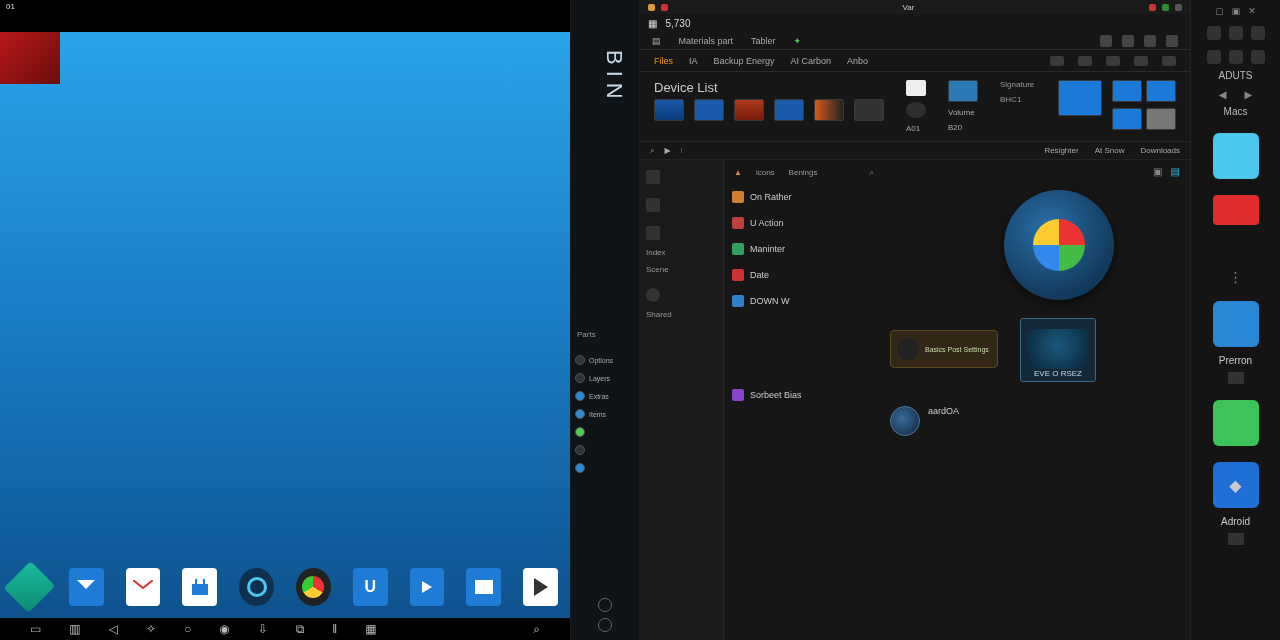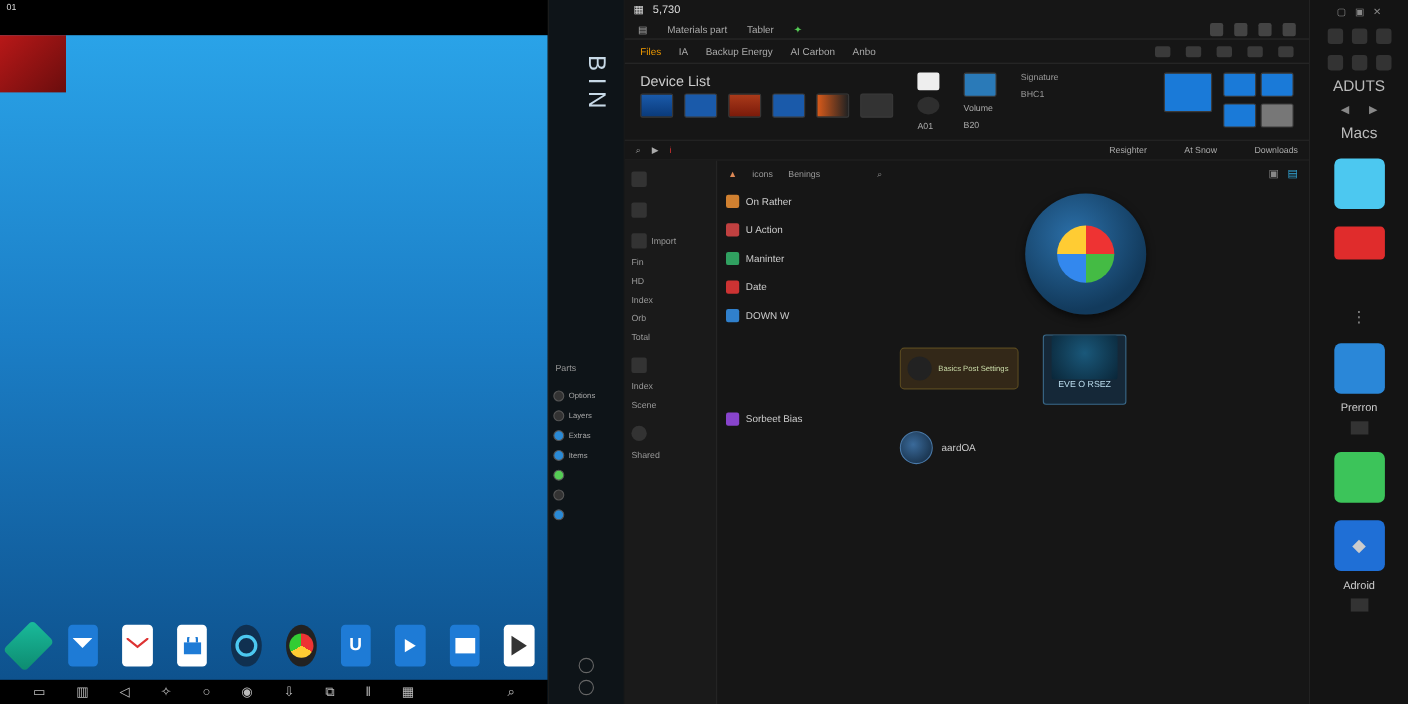--- a/index.html
+++ b/index.html
@@ -1,20 +1,20 @@
 <!DOCTYPE html>
 <html><head>
 <meta charset="utf-8">
 <style>
 *{margin:0;padding:0;box-sizing:border-box;font-family:"Segoe UI",Arial,sans-serif}
 html,body{width:1280px;height:640px;overflow:hidden;background:#0a0a0a;color:#ccc}
 .screen{display:flex;width:100%;height:100%}
 
 
-.left{width:498px;height:100%;position:relative;background:#000;display:flex;flex-direction:column}
+.left{width:570px;height:100%;position:relative;background:#000;display:flex;flex-direction:column}
 .left-top{height:12px;display:flex;align-items:center;padding:0 6px;font-size:8px;color:#ddd}
 .left-wall{flex:1;margin:20px 0 0 0;background:linear-gradient(180deg,#2aa3e8 0%,#1b7ec6 45%,#0d4f8a 100%);position:relative}
 .left-wall .square{position:absolute;top:0;left:0;width:60px;height:52px;background:linear-gradient(135deg,#b81818,#6a0d0d)}
 .clock{position:absolute;top:50%;left:50%;transform:translate(-50%,-50%);color:#e6f2fb;font-size:28px;font-weight:300;letter-spacing:1px}
 
 
 .dock{position:absolute;bottom:34px;left:0;right:0;display:flex;gap:22px;padding:0 12px;align-items:flex-end}
 .dock .app{width:38px;height:38px;border-radius:4px;display:flex;align-items:center;justify-content:center;font-size:16px}
 .navbar{position:absolute;bottom:0;left:0;right:0;height:22px;background:#000;display:flex;gap:28px;align-items:center;padding:0 30px;color:#bbb;font-size:12px}
 .navbar span{cursor:pointer}
@@ -70,32 +70,32 @@
 .lower-list .li{display:flex;align-items:center;gap:6px;padding:3px 2px;color:#ccc;cursor:pointer}
 .lower-list .li .ic{width:12px;height:12px;border-radius:2px}
 .lower-canvas{flex:1;position:relative;display:flex;align-items:flex-start;justify-content:flex-start;padding:8px}
 
 .gear{position:absolute;top:30px;left:120px;width:110px;height:110px}
 .gear .ring{width:100%;height:100%;border-radius:50%;background:radial-gradient(circle at 40% 35%,#2b6fa8 0%,#123a5c 70%);box-shadow:0 3px 8px rgba(0,0,0,.6);display:flex;align-items:center;justify-content:center}
 .gear .petal{width:52px;height:52px;border-radius:50%;background:conic-gradient(#e33 0 90deg,#4b4 90deg 180deg,#38e 180deg 270deg,#fc3 270deg 360deg)}
 
 .badge1{position:absolute;top:170px;left:6px;width:108px;height:38px;border:1px solid #5a4a20;border-radius:4px;background:#332818;display:flex;align-items:center;padding:0 6px;font-size:7px;color:#cda}
 .badge1 .circ{width:22px;height:22px;border-radius:50%;background:#222;margin-right:6px}
-.badge2{position:absolute;top:158px;left:136px;width:76px;height:64px;border:1px solid #3a6a8a;border-radius:3px;background:#152838;display:flex;flex-direction:column;align-items:center;font-size:8px;color:#bde;padding-bottom:3px}
+.badge2{position:absolute;top:158px;left:136px;width:76px;height:64px;border:1px solid #3a6a8a;border-radius:3px;background:#152838;display:flex;flex-direction:column;align-items:center;justify-content:flex-end;font-size:8px;color:#bde;padding-bottom:3px}
 .badge2 .img{width:60px;height:40px;background:radial-gradient(circle at 50% 40%,#1a587a,#0a2638);border-radius:2px}
 
-.avatar-row{position:absolute;top:246px;left:6px;display:flex;align-items:center;gap:8px;font-size:9px;color:#ccc}
+.avatar-row{position:absolute;top:246px;left:6px;display:flex;gap:8px;font-size:9px;color:#ccc}
 .avatar-row .av{width:30px;height:30px;border-radius:50%;background:radial-gradient(circle at 40% 40%,#3a6a9a,#102438);border:1px solid #4a7aaa}
 
 
 .rail{width:90px;background:#141414;display:flex;flex-direction:column;align-items:center;gap:4px;padding:6px 0;border-left:1px solid #222}
 .rail .toprow{display:flex;gap:8px;font-size:9px;color:#888}
 .rail .iconrow{display:flex;gap:8px;margin-top:6px}
 .rail .iconrow i{width:14px;height:14px;background:#333;border-radius:3px}
-.rail .rlabel{font-size:14px;color:#bbb;margin-top:2px}
+.rail .rlabel{font-size:10px;color:#bbb;margin-top:2px}
 .rail .tile{width:46px;height:46px;border-radius:6px;margin-top:12px;display:flex;align-items:center;justify-content:center;cursor:pointer}
 .rail .cap{font-size:10px;color:#ccc;margin-top:4px}
 .rail .sm{width:16px;height:12px;background:#333;margin-top:2px}
 .rail .arrows{display:flex;gap:18px;font-size:10px;color:#888;margin-top:4px}
 </style>
 </head>
 <body>
 
 <div class="screen">
 
@@ -190,20 +190,32 @@
           <span class="dot" style="background:#2a8ad6"></span>
         </div>
     </div>
     <div class="mid-bottom">
       <div></div>
       <div></div>
     </div>
   </div>
 
   <div class="right">
+    <div class="r-top">
+      <div class="trio">
+        <span style="background:#d94"></span>
+        <span style="background:#c33"></span>
+      </div>
+      <span>Var</span>
+      <div class="trio">
+        <span style="background:#c33"></span>
+        <span style="background:#383"></span>
+        <span style="background:#555"></span>
+      </div>
+    </div>
     <div class="r-title">
       <span>▦</span>
       <span>5,730</span>
     </div>
     <div class="r-menu">
       <span>▤</span>
       <span>Materials part</span>
       <span>Tabler</span>
       <span style="color:#5c5">✦</span>
       <div class="ricons">
@@ -269,60 +281,39 @@
         </div>
       </div>
     </div>
 
     <div class="subbar">
       <div style="display:flex;gap:10px">
         <span>⌕</span>
         <span>▶</span>
         <span style="color:#d33">i</span>
       </div>
-      <div style="display:flex;gap:34px">
+      <div style="display:flex;gap:16px">
         <span>Resighter</span>
         <span>At Snow</span>
         <span>Downloads</span>
       </div>
     </div>
 
     <div class="lower">
       <div class="r-side">
         <div class="grp">
             <div class="itm">
               <div class="ic"></div>
             </div>
           </div>
         <div class="grp">
             <div class="itm">
               <div class="ic"></div>
             </div>
           </div>
-        <div class="grp">
-          <div class="itm">
-              <div class="ic"></div>
-              <span>Import</span>
-            </div>
-          <div class="itm">
-              <span>Fin</span>
-            </div>
-          <div class="itm">
-              <span>HD</span>
-            </div>
-          <div class="itm">
-              <span>Index</span>
-            </div>
-          <div class="itm">
-              <span>Orb</span>
-            </div>
-          <div class="itm">
-              <span>Total</span>
-            </div>
-        </div>
         <div class="grp">
           <div class="itm">
               <div class="ic"></div>
             </div>
           <div class="itm">
               <span>Index</span>
             </div>
           <div class="itm">
               <span>Scene</span>
             </div>

